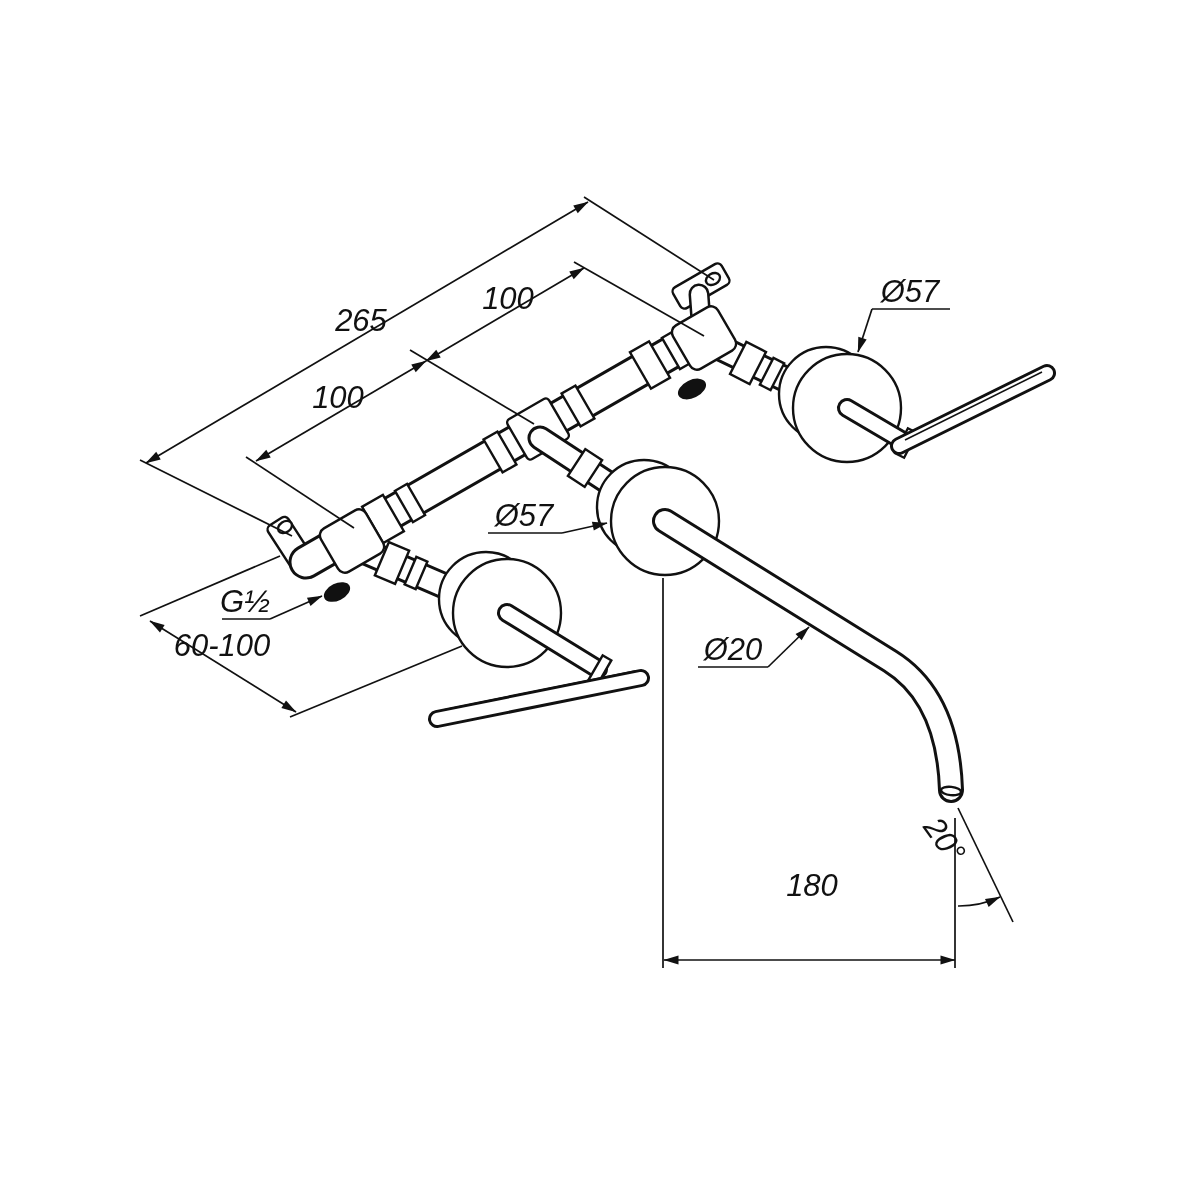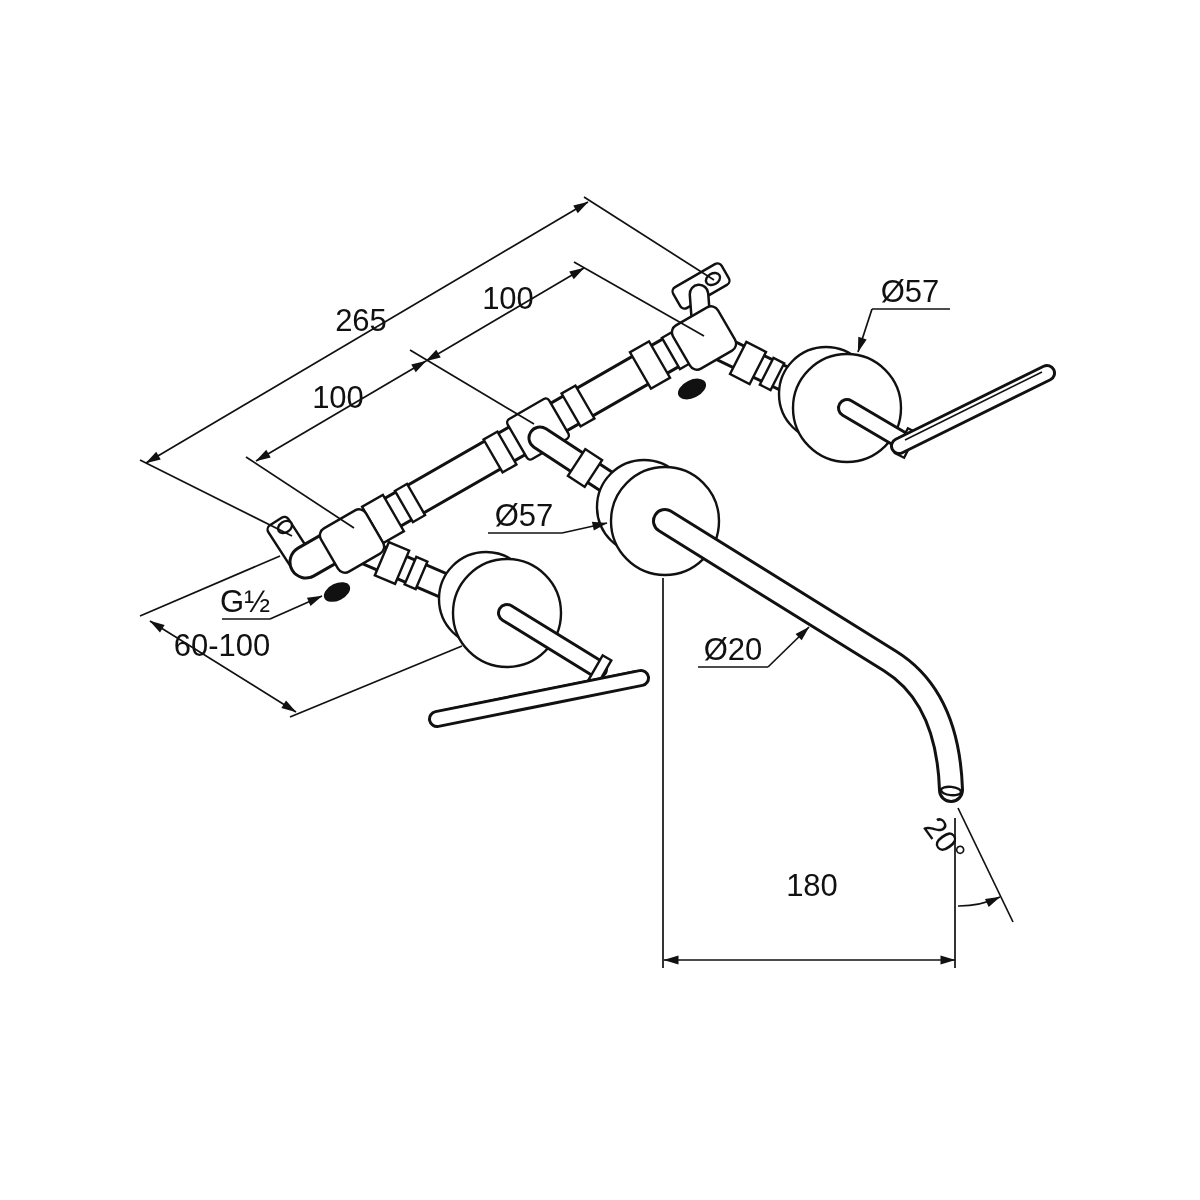--- a/index.html
+++ b/index.html
@@ -1,16 +1,16 @@
 <!DOCTYPE html>
 <html><head>
 <meta charset="utf-8">
 <style>
   html,body{margin:0;padding:0;background:#fff;}
-  .canvas{width:1200px;height:1200px;background:#fff;position:relative;overflow:hidden;}
+  .canvas{width:1200px;height:1200px;background:#fff;position:relative;overflow:hidden;font-style:italic;}
   svg{display:block;}
   .dim{stroke:#111;stroke-width:1.7;fill:none;}
   .out{stroke:#111;fill:none;stroke-linecap:round;stroke-linejoin:round;}
   .in{stroke:#fff;fill:none;stroke-linecap:round;stroke-linejoin:round;}
   .shape{fill:#fff;stroke:#111;stroke-width:2.4;}
   .facet{stroke:#111;stroke-width:1.6;fill:none;}
   .lbl{font-family:"Liberation Sans",sans-serif;font-size:31px;fill:#111;}
 </style>
 </head>
 <body>

